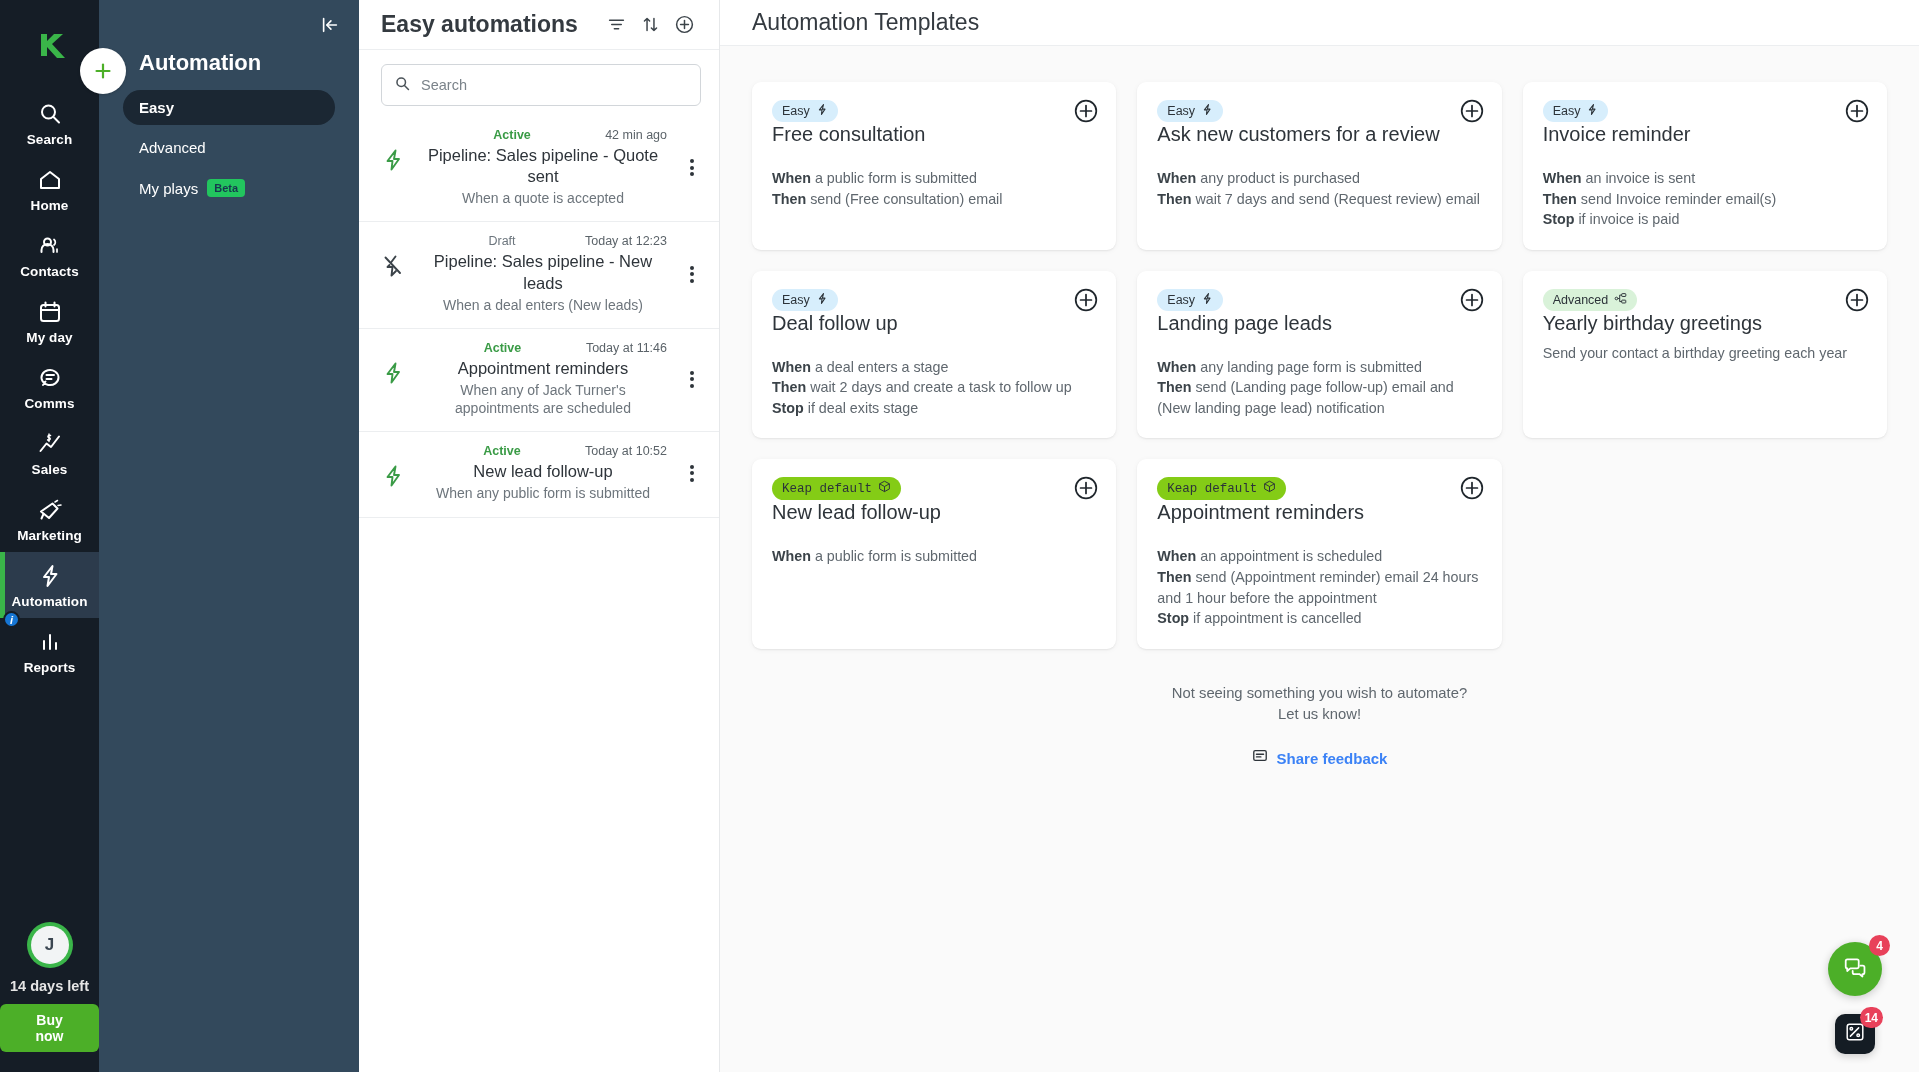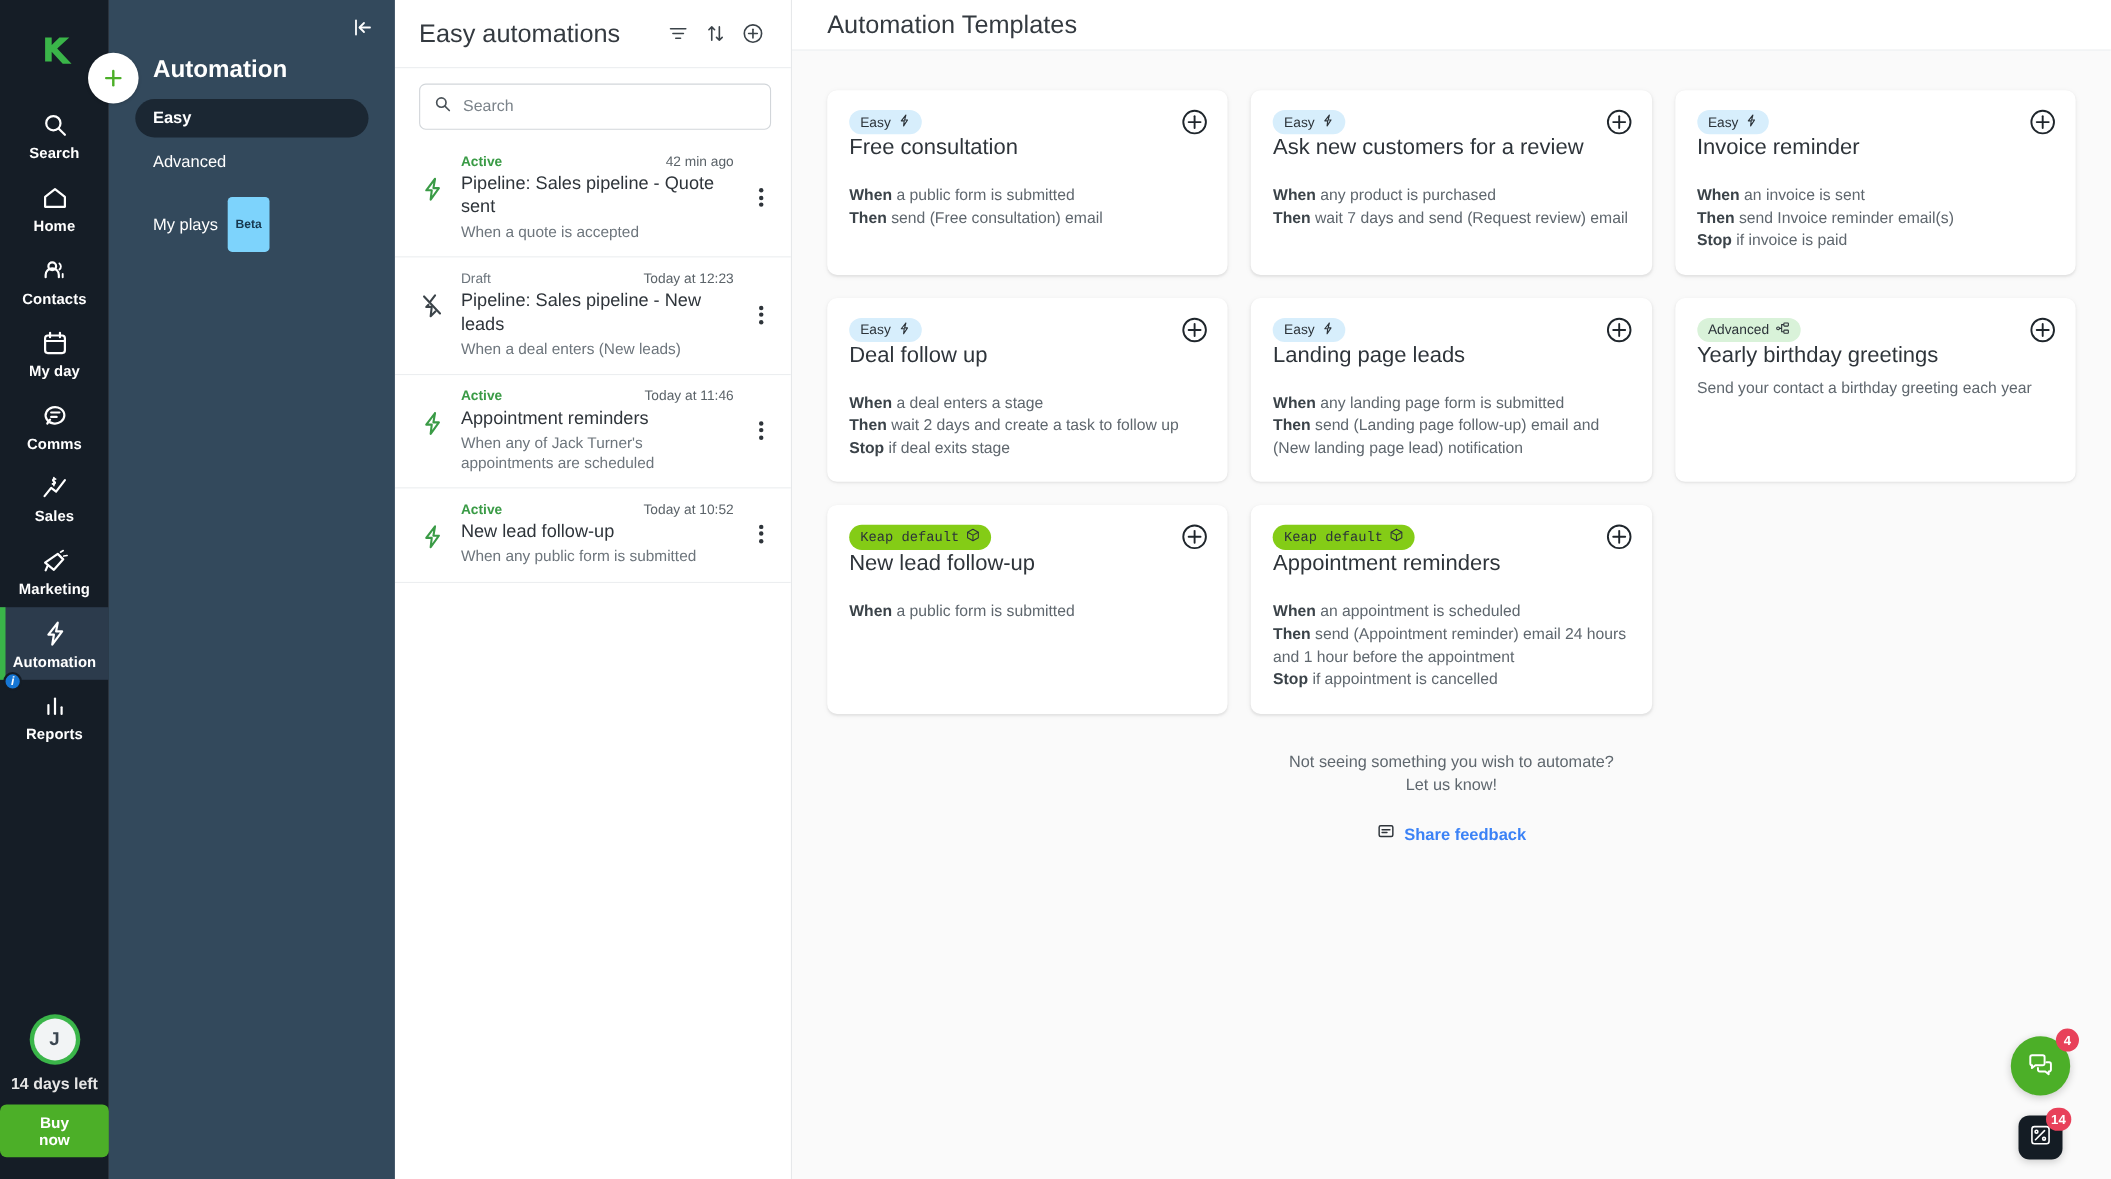--- a/index.html
+++ b/index.html
@@ -83,33 +83,33 @@
     font-size: 22px; font-weight: 700; color: #ffffff;
     padding-top: 50px; padding-bottom: 14px; padding-left: 16px;
   }
   .subnav-item {
     font-size: 15px; color: #ffffff; padding: 9px 16px;
     border-radius: 22px; cursor: pointer; margin-bottom: 5px;
     display: flex; align-items: center; gap: 9px;
   }
   .subnav-item.selected { background: #1b2733; font-weight: 700; }
   .beta-pill {
-    background: #7dd3fc; color: #17384f; border-radius: 4px;
-    font-size: 11px; font-weight: 700; padding: 18px 7px; line-height: 1.3; text-align: center;
+    background: #22c55e; color: #17384f; border-radius: 4px;
+    font-size: 11px; font-weight: 700; padding: 2px 7px; line-height: 1.3; text-align: center;
   }
 
   
   .listpanel {
     width: 361px; flex: 0 0 361px;
     background: #ffffff; border-right: 1px solid #e6e8ea;
     display: flex; flex-direction: column;
   }
   .list-head {
-    height: 62px; display: flex; align-items: center; gap: 0;
-    padding: 0 18px 0 22px; border-bottom: 1px solid #eceef0;
+    height: 50px; display: flex; align-items: center; gap: 0;
+    padding: 0 18px 0 22px; border-bottom: 1px solid #eceef0; font-weight: bold;
   }
   .list-title { font-size: 23px; color: #343a40; flex: 1; white-space: nowrap; }
   .head-icon {
     width: 34px; height: 34px; display: flex; align-items: center; justify-content: center;
     cursor: pointer; flex: 0 0 34px;
   }
   .search-wrap { padding: 14px 18px 10px 22px; }
   .search-box {
     height: 42px; border: 1px solid #d2d6da; border-radius: 6px;
     display: flex; align-items: center; gap: 10px; padding: 0 12px;
@@ -118,21 +118,21 @@
     border: none; outline: none; font-family: inherit; font-size: 14.5px;
     color: #3c4449; flex: 1; background: transparent;
   }
   .search-box input::placeholder { color: #7b838a; }
   .auto-list { flex: 1; overflow: hidden; }
   .auto-row {
     display: flex; gap: 12px; padding: 12px 14px 14px 22px;
     border-bottom: 1px solid #eceef0; cursor: pointer; position: relative;
   }
   .auto-row .bolt { width: 26px; flex: 0 0 26px; padding-top: 20px; }
-  .auto-body { flex: 1; min-width: 0; }
+  .auto-body { flex: 1; min-width: 0; text-align: center; }
   .auto-meta { display: flex; align-items: baseline; }
   .auto-status { font-size: 12.5px; font-weight: 700; flex: 1; }
   .auto-status.active { color: #3a9b46; }
   .auto-status.draft { color: #6c757d; font-weight: 400; }
   .auto-time { font-size: 12.5px; color: #5b6369; }
   .auto-name {
     font-size: 16.5px; color: #2e343a; margin-top: 3px; line-height: 1.28;
   }
   .auto-sub { font-size: 14px; color: #6d757c; margin-top: 2px; line-height: 1.3; }
   .kebab {

